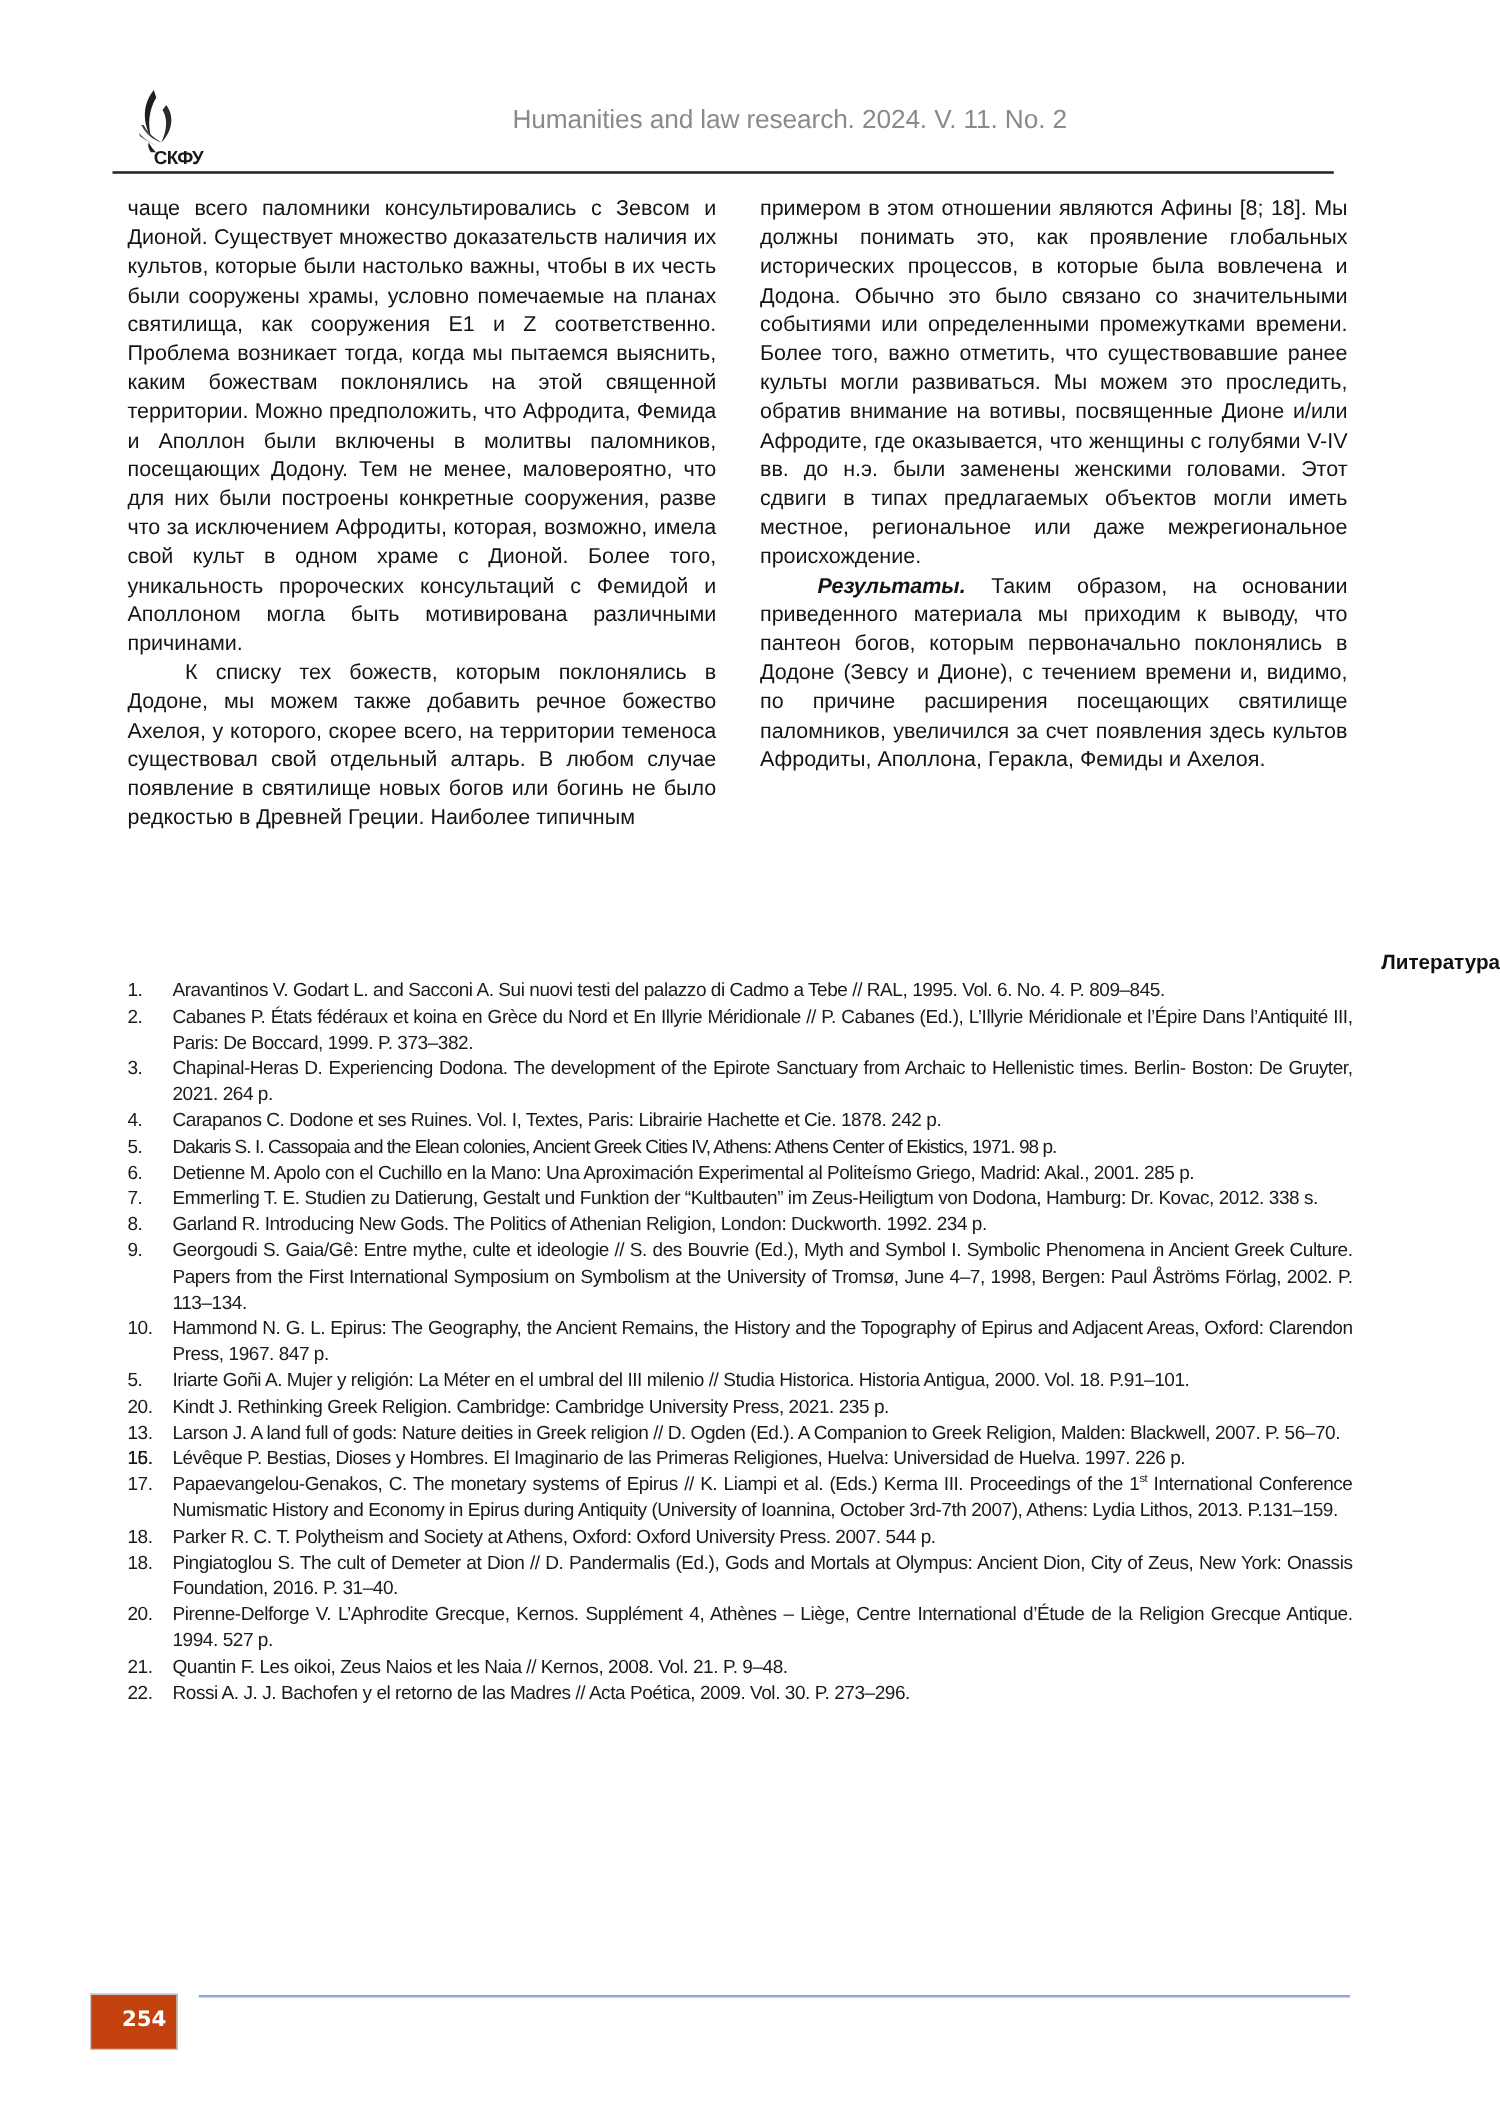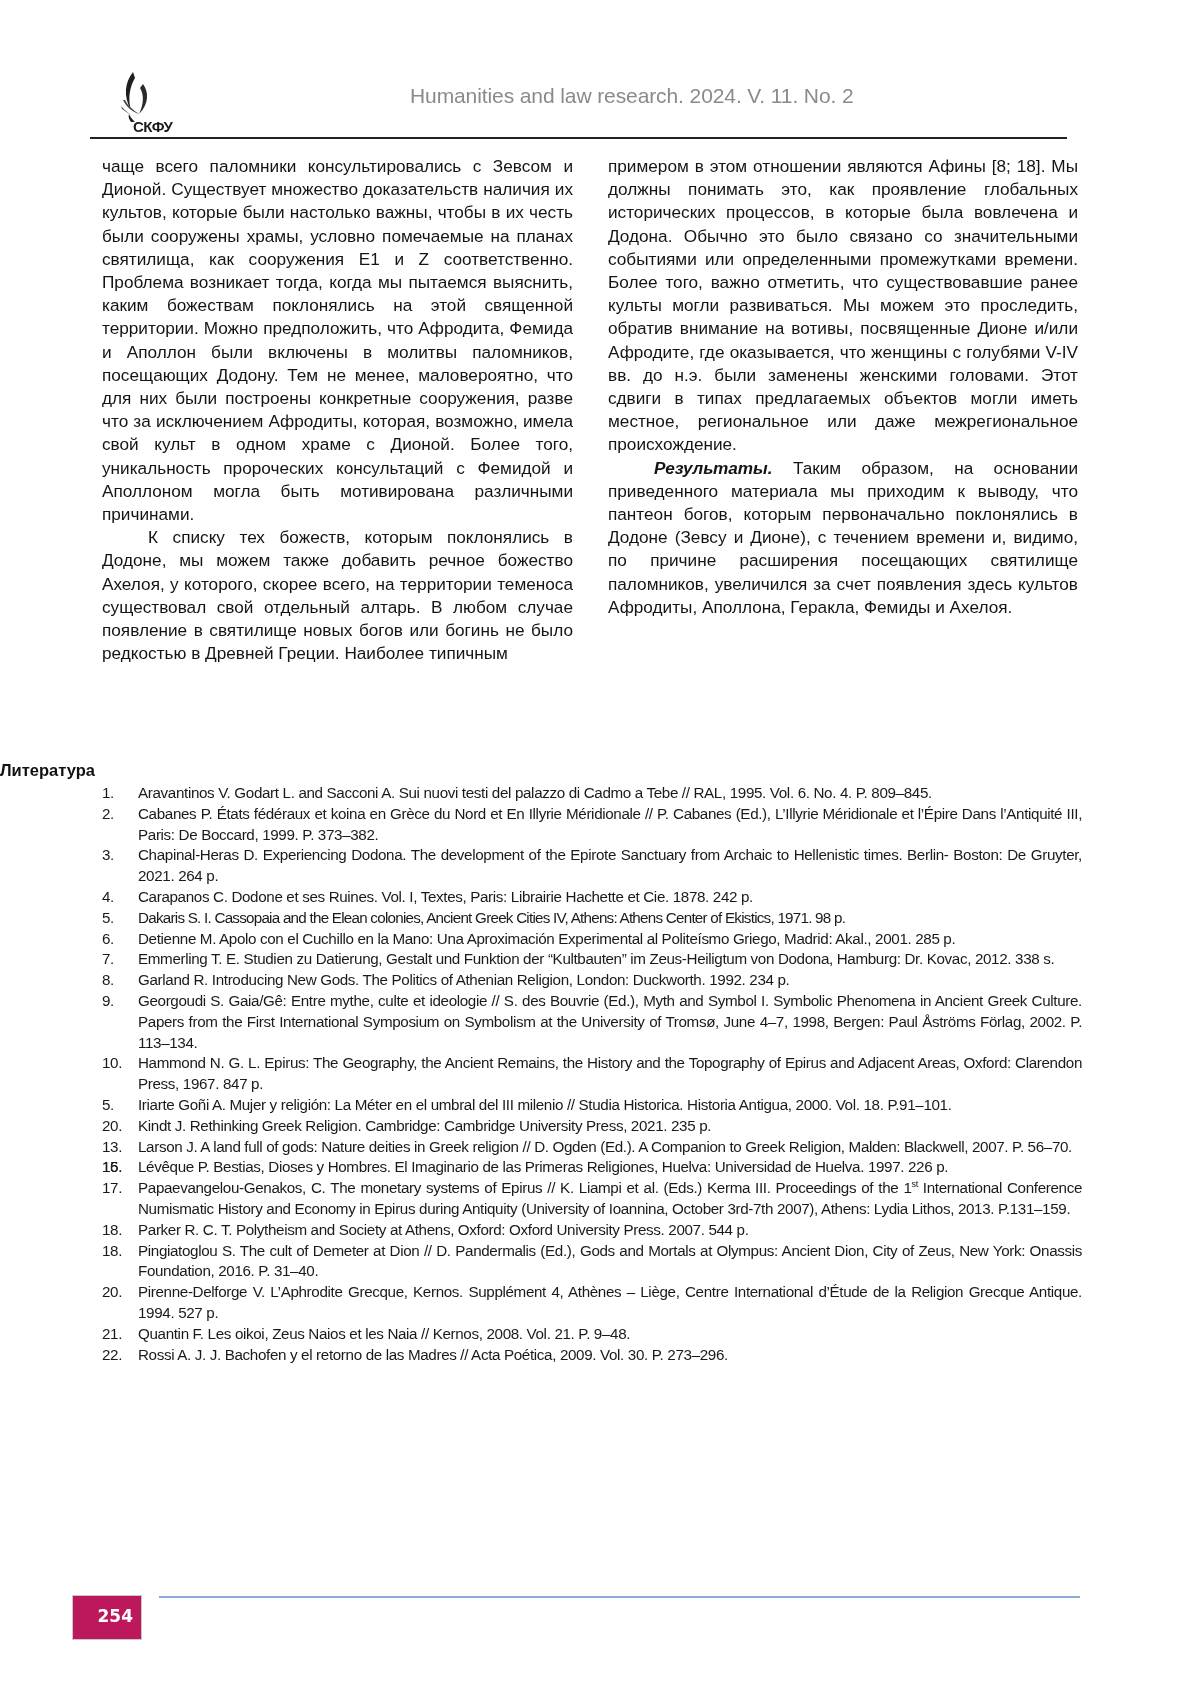--- a/index.html
+++ b/index.html
@@ -8,21 +8,21 @@
       height: 1697px;
       position: relative;
       overflow: hidden;
       font-family: "Liberation Sans", "DejaVu Sans", sans-serif;
       color: #111111;
     }
     .page { position: absolute; left: 0; top: 0; width: 1200px; height: 1697px; }
 
     
     .header { position: absolute; left: 100px; top: 60px; width: 975px; height: 78px; }
-    .logo { position: absolute; left: 19px; top: 10px; width: 76px; height: 66px; }
+    .logo { position: absolute; left: 9px; top: 10px; width: 76px; height: 66px; }
     .logo svg { position: absolute; left: 0; top: 0; }
     .logo-text {
       position: absolute; left: 14px; top: 48px;
       font-family: "Liberation Sans", sans-serif;
       font-weight: bold; font-size: 15px; letter-spacing: -0.5px; color: #1a1a1a;
     }
     .journal-title {
       position: absolute; left: 310px; top: 24px;
       font-size: 21px; color: #8a8a8a; letter-spacing: -0.1px;
       white-space: nowrap;
@@ -41,36 +41,36 @@
     }
     .col-left { left: 102px; width: 471px; }
     .col-right { left: 608px; width: 470px; top: 155px; }
     .col p { margin: 0; }
     .col p.indent { text-indent: 46px; }
     .lead-bold { font-weight: bold; font-style: italic; }
 
     
     .refs-title {
       position: absolute; left: 0; width: 1200px; top: 761px;
-      text-align: left; font-weight: bold; font-size: 16.5px; color: #111;
+      text-align: right; font-weight: bold; font-size: 16.5px; color: #111;
     }
     .refs {
       position: absolute; left: 102px; top: 783px; width: 980px;
       margin: 0; padding: 0; list-style: none;
       font-size: 15.2px; line-height: 20.8px; color: #1a1a1a;
       letter-spacing: -0.35px;
     }
     .ref-item { position: relative; padding-left: 36px; text-align: justify; }
     .ref-num { position: absolute; left: 0; top: 0; width: 34px; }
     .ref-text sup { font-size: 9px; line-height: 0; vertical-align: super; }
 
     
     .page-num-box {
       position: absolute; left: 72px; top: 1595px; width: 70px; height: 45px;
-      background: #be185d; border: 1px solid #c8c8c8; box-sizing: border-box;
+      background: #c2410c; border: 1px solid #c8c8c8; box-sizing: border-box;
     }
     .page-num {
       position: absolute; right: 8px; top: 10px;
       color: #ffffff; font-weight: bold; font-size: 17px;
       font-family: "DejaVu Sans", sans-serif;
     }
     .footer-rule {
       position: absolute; left: 159px; top: 1596px; width: 921px; height: 0;
       border-top: 2px solid #8ea9d8;
     }

